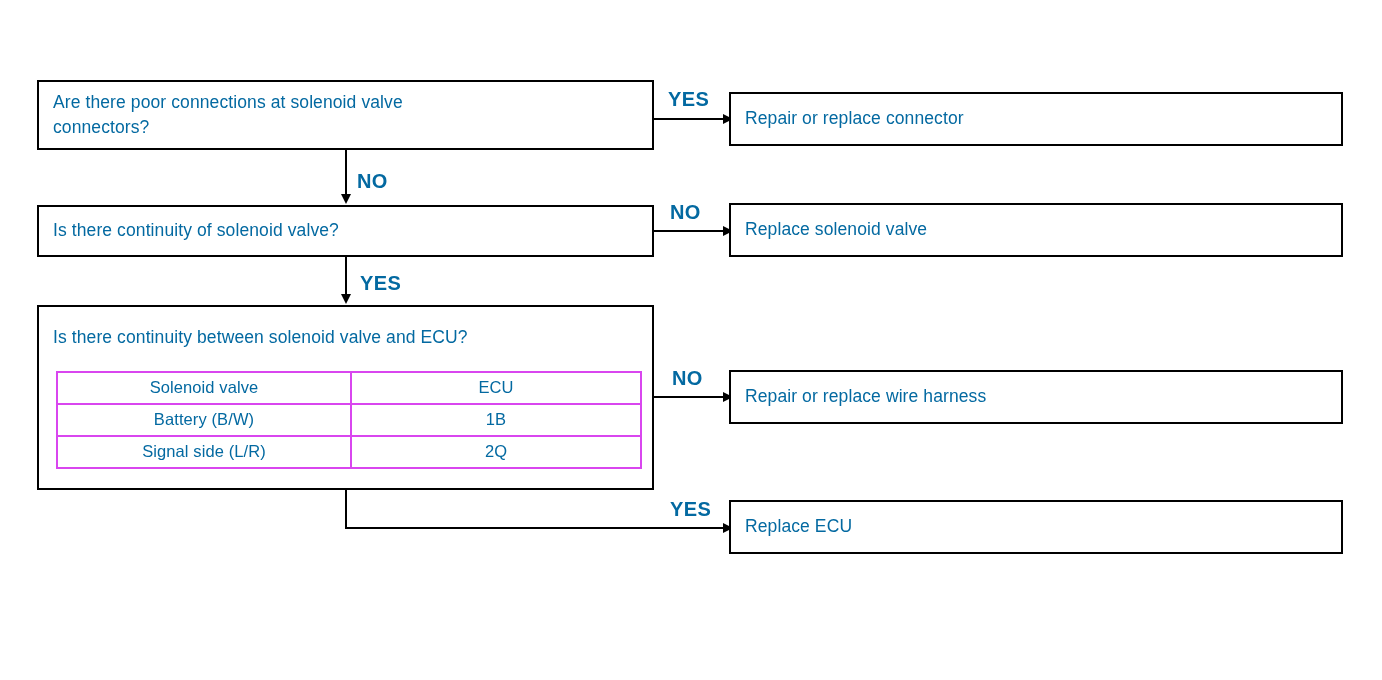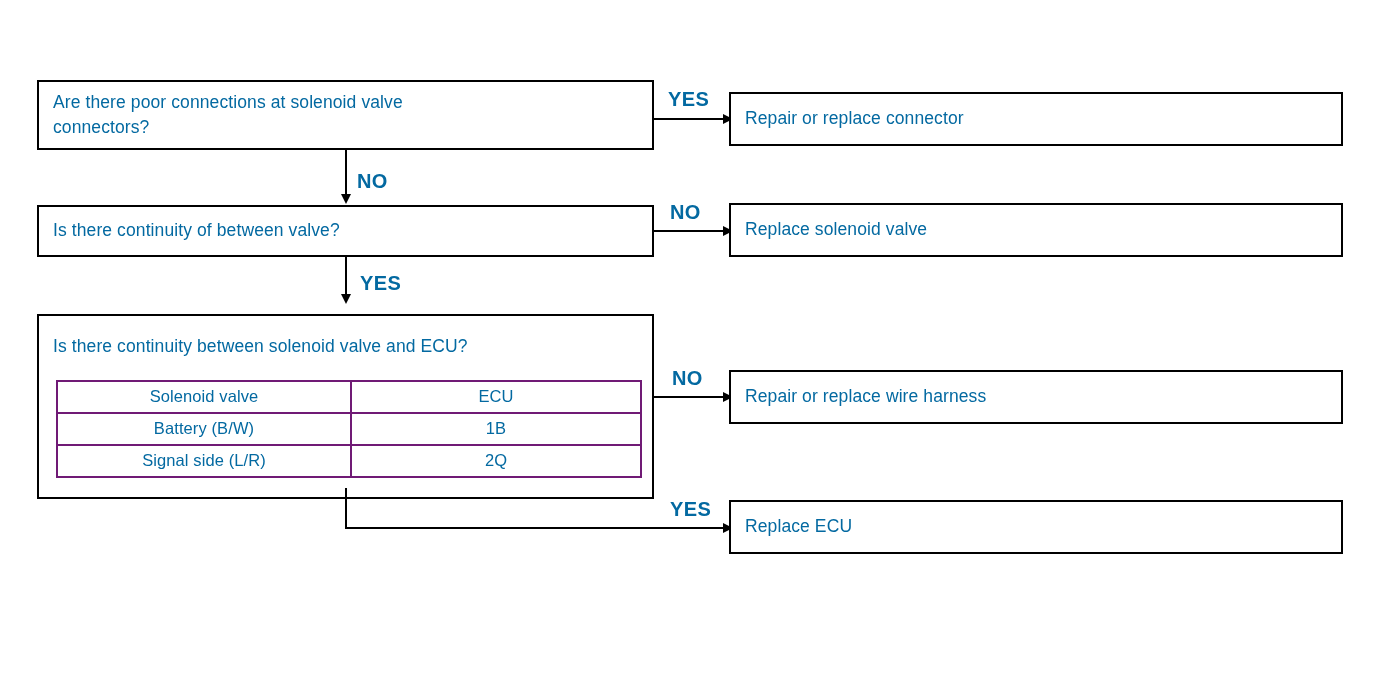--- a/index.html
+++ b/index.html
@@ -31,42 +31,42 @@
     font-size: 17.5px;
     line-height: 1.45;
     letter-spacing: 0.1px;
     white-space: pre-line;
   }
   .q-text { top: 50%; transform: translateY(-50%); }
 
   
   #q1 { left: 37px;  top: 80px;  width: 617px; height: 70px; }
   #q2 { left: 37px;  top: 205px; width: 617px; height: 52px; }
-  #q3 { left: 37px;  top: 314px; width: 617px; height: 185px; }
+  #q3 { left: 37px;  top: 305px; width: 617px; height: 185px; }
 
   #q3 .q3-title {
     position: absolute;
     left: 14px;
     top: 20px;
     font-size: 17.5px;
     letter-spacing: 0.1px;
   }
 
   
   .inner-table {
     position: absolute;
     left: 17px;
     top: 64px;
     width: 580px;
     border-collapse: collapse;
     table-layout: fixed;
     background: #fff;
   }
   .inner-table td {
-    border: 2px solid #701a75;
+    border: 2px solid #d946ef;
     text-align: center;
     font-size: 16.5px;
     height: 26px;
     padding: 1px 0 3px 0;
     letter-spacing: 0.1px;
   }
   .inner-table td.col-left  { width: 292px; }
   .inner-table td.col-right { width: 288px; }
 
   
@@ -123,21 +123,21 @@
 
   <div class="hline" style="left:654px; top:118px; width:77px;"></div>
   <div class="arrow-right" style="left:723px; top:114px;"></div>
   <div class="branch-label" style="left:668px; top:88px;">YES</div>
 
   <div class="vline" style="left:345px; top:150px; height:46px;"></div>
   <div class="arrow-down" style="left:341px; top:194px;"></div>
   <div class="branch-label" style="left:357px; top:170px;">NO</div>
 
   <div class="box" id="q2">
-    <div class="box-text q-text">Is there continuity of between valve?</div>
+    <div class="box-text q-text">Is there continuity of solenoid valve?</div>
   </div>
 
   <div class="hline" style="left:654px; top:230px; width:77px;"></div>
   <div class="arrow-right" style="left:723px; top:226px;"></div>
   <div class="branch-label" style="left:670px; top:201px;">NO</div>
 
   <div class="vline" style="left:345px; top:257px; height:39px;"></div>
   <div class="arrow-down" style="left:341px; top:294px;"></div>
   <div class="branch-label" style="left:360px; top:272px;">YES</div>
 

